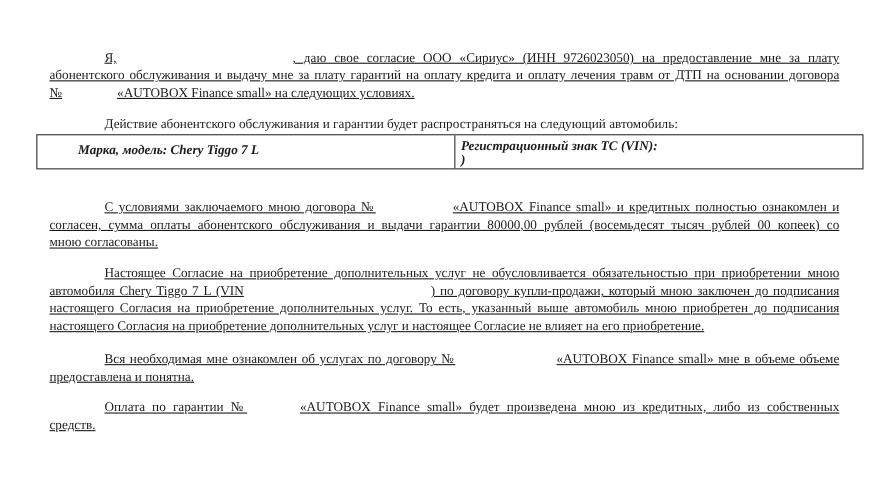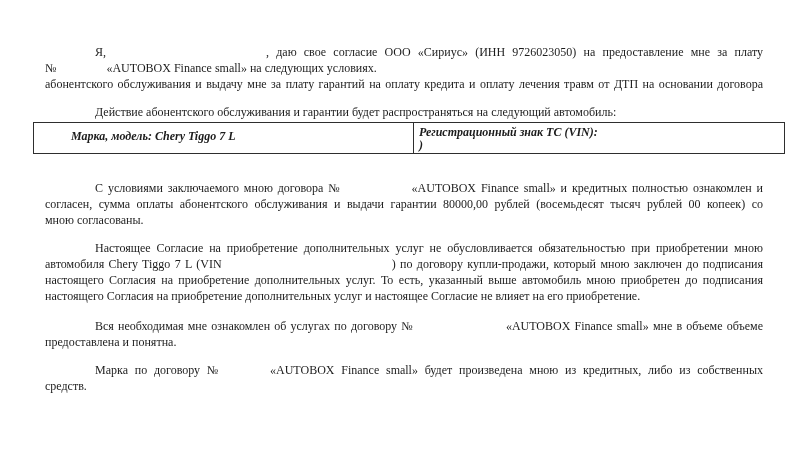--- a/index.html
+++ b/index.html
@@ -6,21 +6,21 @@
   body{
     width:800px;height:450px;background:#ffffff;overflow:hidden;
     font-family:"Liberation Serif","DejaVu Serif",serif;
     color:#1c1c1c;font-size:12px;line-height:16px;
     -webkit-font-smoothing:antialiased;
   }
   .page{
     position:relative;width:800px;height:450px;background:#fff;
     box-sizing:border-box;padding:44px 37px 0 45px;
   }
-  .para{margin:0;}
+  .para{margin:0;text-decoration:underline;}
   .ln{display:block;width:718px;white-space:nowrap;}
   .just{text-align:justify;text-align-last:justify;}
   .left{text-align:left;text-align-last:left;}
   .ind{padding-left:50px;box-sizing:border-box;}
   .blank{display:inline-block;height:2px;}
   .w48{width:48px;} .w50{width:50px;} .w70{width:70px;}
   .w92{width:92px;} .w160{width:160px;} .w170{width:170px;}
   .sp12{height:12px;} .sp14{height:14px;} .sp26{height:26px;} .sp2{height:2px;}
   
   .veh-table{
@@ -37,22 +37,22 @@
   .reg-label{display:block;text-align:left;line-height:14px;padding-top:1px;}
   .reg-value{display:block;text-align:left;line-height:13px;}
 </style>
 </head>
 <body>
 
 <div class="page">
 
   <div class="para">
     <div class="ln just ind"><span>Я,</span><span class="blank w160"></span><span>, даю свое согласие ООО «Сириус» (ИНН 9726023050) на предоставление мне за плату</span></div>
+    <div class="ln just"><span>абонентского обслуживания и выдачу мне за плату гарантий на оплату кредита и оплату лечения травм от ДТП на основании договора</span></div>
     <div class="ln left"><span>№</span><span class="blank w50"></span><span>«AUTOBOX Finance small» на следующих условиях.</span></div>
-    <div class="ln just"><span>абонентского обслуживания и выдачу мне за плату гарантий на оплату кредита и оплату лечения травм от ДТП на основании договора</span></div>
   </div>
 
   <div class="sp12"></div>
 
   <div class="ln left ind"><span>Действие абонентского обслуживания и гарантии будет распространяться на следующий автомобиль:</span></div>
 
   <div class="sp2"></div>
 
   <div class="veh-table">
     <div class="veh-cell-left">
@@ -84,17 +84,17 @@
   <div class="sp14"></div>
 
   <div class="para">
     <div class="ln just ind"><span>Вся необходимая мне ознакомлен об услугах по договору №</span><span class="blank w92"></span><span>«AUTOBOX Finance small» мне в объеме объеме</span></div>
     <div class="ln left"><span>предоставлена и понятна.</span></div>
   </div>
 
   <div class="sp12"></div>
 
   <div class="para">
-    <div class="ln just ind"><span>Марка по договору №</span><span class="blank w48"></span><span>«AUTOBOX Finance small» будет произведена мною из кредитных, либо из собственных</span></div>
+    <div class="ln just ind"><span>Оплата по гарантии №</span><span class="blank w48"></span><span>«AUTOBOX Finance small» будет произведена мною из кредитных, либо из собственных</span></div>
     <div class="ln left"><span>средств.</span></div>
   </div>
 
 </div>
 
 </body></html>

